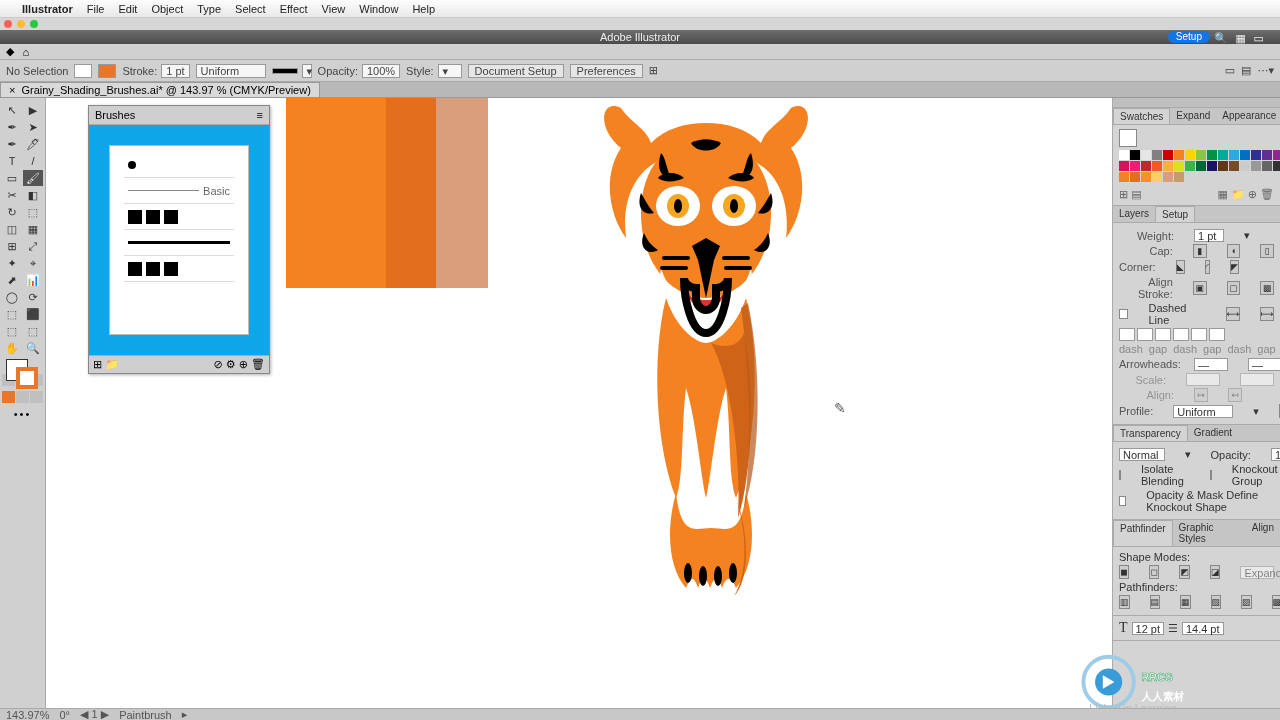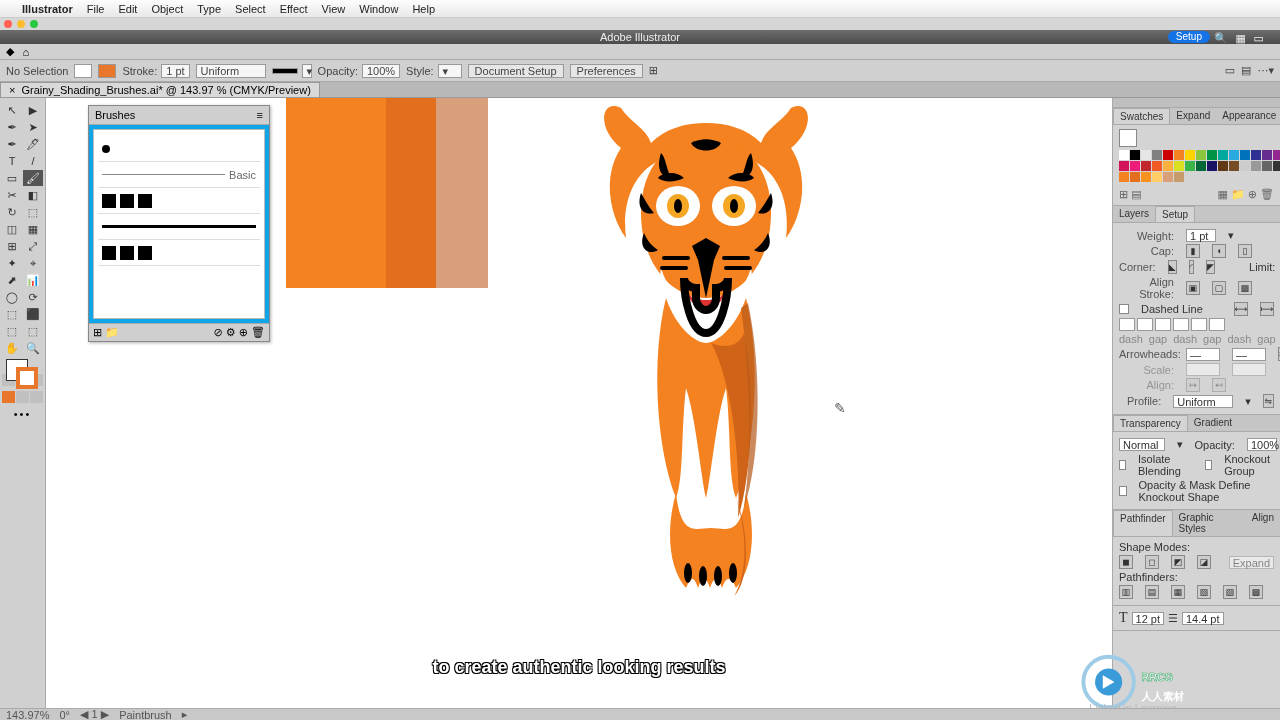--- a/index.html
+++ b/index.html
@@ -42,35 +42,35 @@
 .color-block { position:absolute; top:0; left:240px; width:202px; height:190px; display:flex; }
 .color-block div{ height:100%;}
 .cb1{width:100px;background:#f58220;} .cb2{width:50px;background:#e36f1e;} .cb3{width:52px;background:#d99e7a;}
 .tiger { position:absolute; top:0; left:520px; width:280px; }
 .subs { position:absolute; bottom:30px; left:0; right:0; text-align:center; color:#fff; font-weight:bold; text-shadow: -1px -1px 0 #000,1px -1px 0 #000,-1px 1px 0 #000,1px 1px 0 #000; font-family: "SimHei","Microsoft YaHei",sans-serif;}
 .subs .l1{font-size:22px;} .subs .l2{font-size:18px;}
 
 
 .brushes-panel { position:absolute; top:105px; left:88px; width:182px; background:#0ea5e9; border:1px solid #888; box-shadow:1px 1px 3px rgba(0,0,0,0.3);}
 .brushes-panel .hdr{ background:#cfcfcf; padding:3px 6px; font-size:10px; border-bottom:1px solid #aaa; display:flex; justify-content:space-between;}
-.brushes-panel .body{ background:#fff; margin:4px; padding:6px 4px; border:1px solid #bbb; min-height:190px;}
+.brushes-panel .body{ background:#fff; margin:20px; padding:6px 14px; border:1px solid #bbb; min-height:190px;}
 .brushes-panel .foot{ background:#cfcfcf; height:18px; border-top:1px solid #aaa; display:flex; justify-content:space-between; padding:2px 4px;}
 .brush-row{ height:26px; border-bottom:1px solid #ddd; display:flex; align-items:center; padding:0 4px;}
 .brush-basic{ justify-content:flex-end; font-size:9px; color:#666;}
 .bar{background:#000;height:14px;}
 
 
 .right { width:168px; background:#d4d4d4; border-left:1px solid #aaa; display:flex; flex-direction:column; font-size:10px; color:#333;}
 .pnl-tabs{ display:flex; background:#c5c5c5; border-bottom:1px solid #aaa;}
 .pnl-tabs span{ padding:2px 6px; font-size:10px;}
 .pnl-tabs span.act{ background:#d4d4d4; border:1px solid #aaa; border-bottom:none;}
 .pnl{ padding:4px 6px; border-bottom:1px solid #aaa;}
 .sw-grid{ display:grid; grid-template-columns:repeat(15,10px); grid-auto-rows:10px; gap:1px;}
 .sw-grid div{ width:10px;height:10px;}
-.row{ display:flex; align-items:center; gap:12px; margin:2px 0;}
+.row{ display:flex; align-items:center; gap:20px; margin:2px 0;}
 .row .lbl{ width:55px; text-align:right; color:#555;}
 .inp{ border:1px solid #999; background:#fff; padding:0 3px; height:13px; min-width:30px;}
 .mini-btn{ width:14px;height:14px;border:1px solid #888;background:#ccc;display:inline-flex;align-items:center;justify-content:center;font-size:9px;}
 .chk{ width:10px;height:10px;border:1px solid #888;background:#fff;display:inline-block;}
 
 .status-bar{ position:absolute; bottom:0; left:0; right:0; height:12px; background:#c8c8c8; border-top:1px solid #aaa; font-size:9px; color:#555; display:flex; align-items:center; padding:0 6px; gap:10px;}
 
 .watermark{ position:absolute; bottom:6px; right:6px; width:195px; height:64px; pointer-events:none;}
 </style>
 </head>
@@ -245,21 +245,20 @@
         <ellipse cx="122" cy="475" rx="4" ry="10" fill="#000"></ellipse>
         <ellipse cx="137" cy="478" rx="4" ry="10" fill="#000"></ellipse>
         <ellipse cx="152" cy="478" rx="4" ry="10" fill="#000"></ellipse>
         <ellipse cx="167" cy="475" rx="4" ry="10" fill="#000"></ellipse>
         <path d="M175 210 C182 260 188 340 178 410 C195 360 196 270 182 205 Z" fill="#b5581a" opacity="0.7"></path>
       </svg>
     </div>
     <div style="position:absolute; top:302px; left:788px; font-size:14px; color:#555;">✎</div>
 
     <div class="subs">
-      <div class="l2">to create authentic looking results</div>
     </div>
   </div>
 
   <div class="right">
     <div style="height:10px;background:#bfbfbf;border-bottom:1px solid #aaa;"></div>
     <div class="pnl-tabs">
       <span class="act">Swatches</span>
       <span>Expand</span>
       <span>Appearance</span>
       <span style="margin-left:auto">≡</span>

